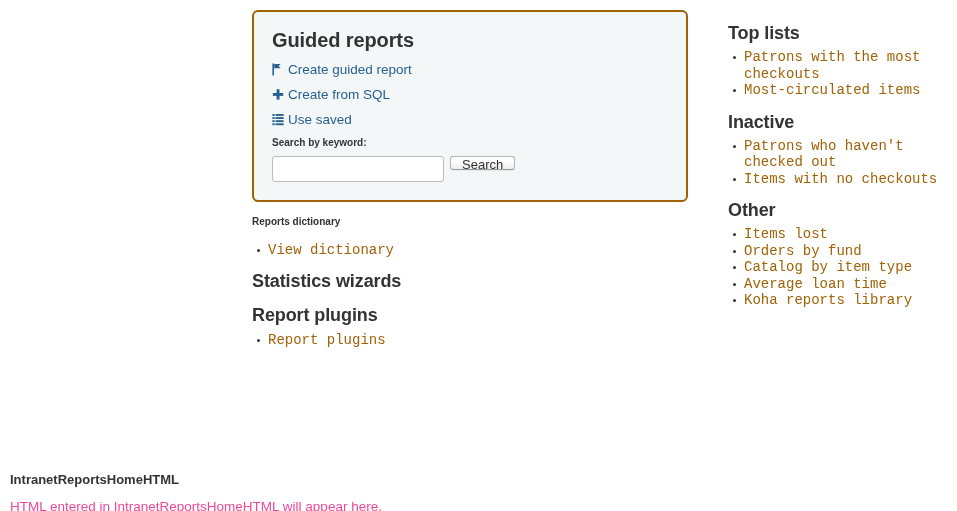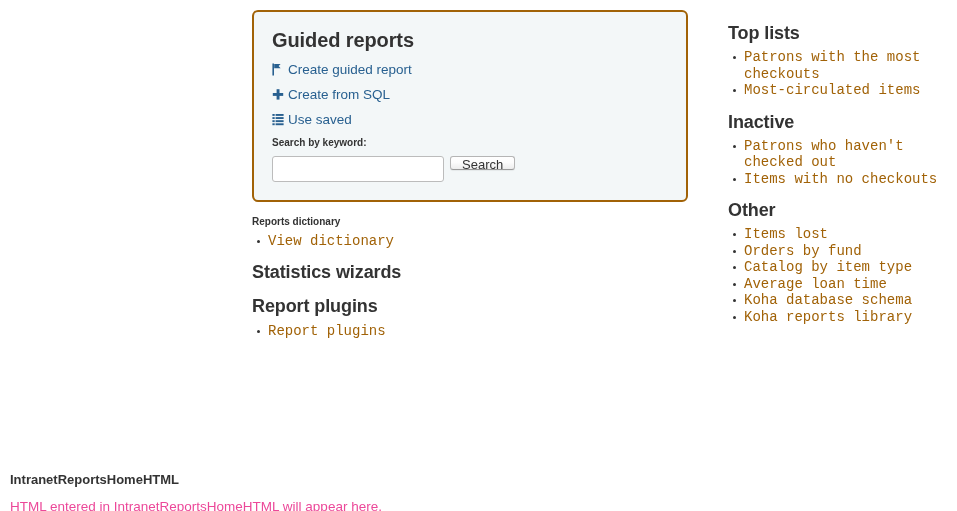--- a/index.html
+++ b/index.html
@@ -161,21 +161,21 @@
   }
   ul.linklist a {
     color: #a16207;
     text-decoration: none;
     font-size: 14px;
     font-family: Liberation Mono, monospace;
   }
 
   
   #reports-dictionary-section { margin-top: 12px; }
-  #reports-dictionary-section ul { margin-top: 3px; }
+  #reports-dictionary-section ul { margin-top: 12px; }
   #statistics-wizards-section { margin-top: 12px; }
   #statistics-wizards-section ul { margin-top: 6px; }
   #report-plugins-section { margin-top: 12px; }
   #report-plugins-section ul { margin-top: 6px; }
 
   
   #side-col .side-group + .side-group { margin-top: 12px; }
   #side-col .side-group ul { margin-top: 5px; }
   #side-col ul.linklist li { line-height: 16.5px; }
 
@@ -282,21 +282,20 @@
       </ul>
     </div>
 
     <div class="side-group">
       <h2 class="sec">Other</h2>
       <ul class="linklist">
         <li><a href="#">Items lost</a></li>
         <li><a href="#">Orders by fund</a></li>
         <li><a href="#">Catalog by item type</a></li>
         <li><a href="#">Average loan time</a></li>
-        <li><a href="#">Koha database schema</a></li>
         <li><a href="#">Koha reports library</a></li>
       </ul>
     </div>
 
   </div>
 
   <div id="bottom-block">
     <p class="bottom-title">IntranetReportsHomeHTML</p>
     <p class="bottom-text">HTML entered in IntranetReportsHomeHTML will appear here.</p>
   </div>

